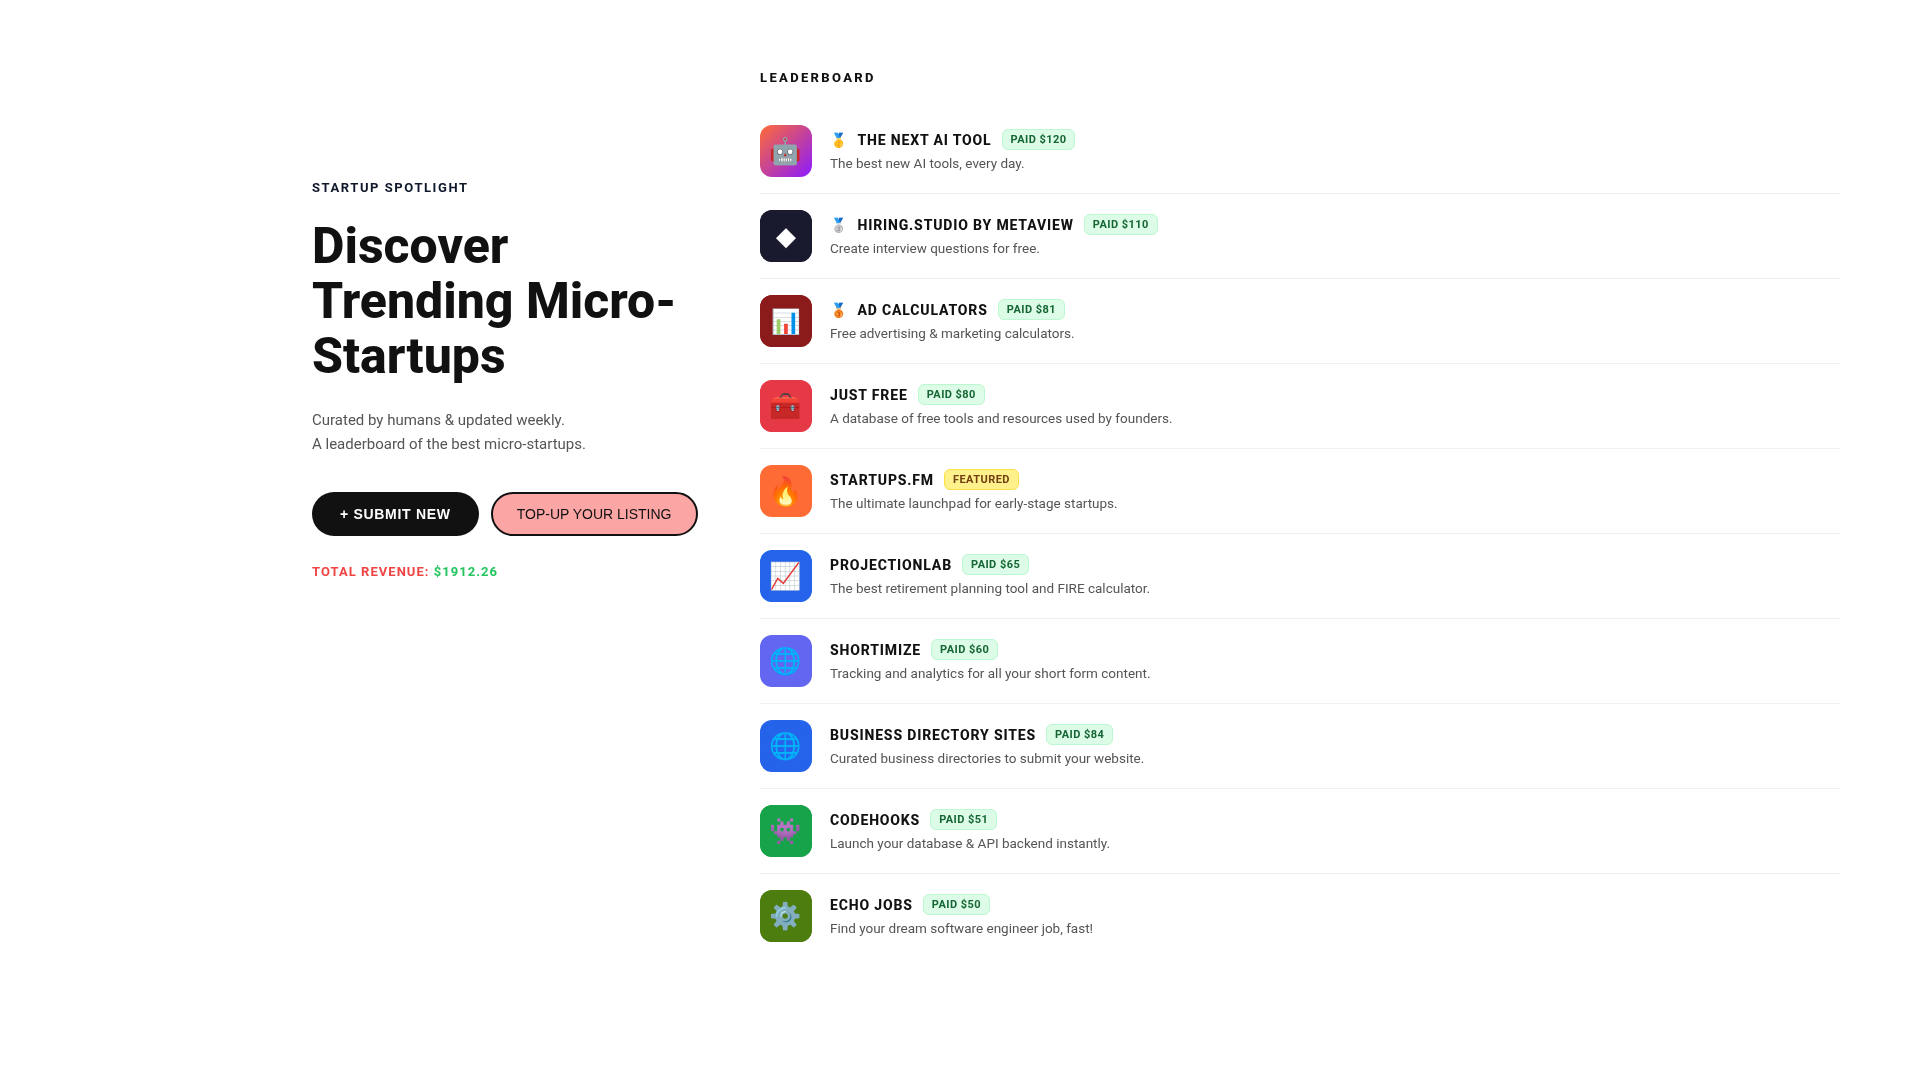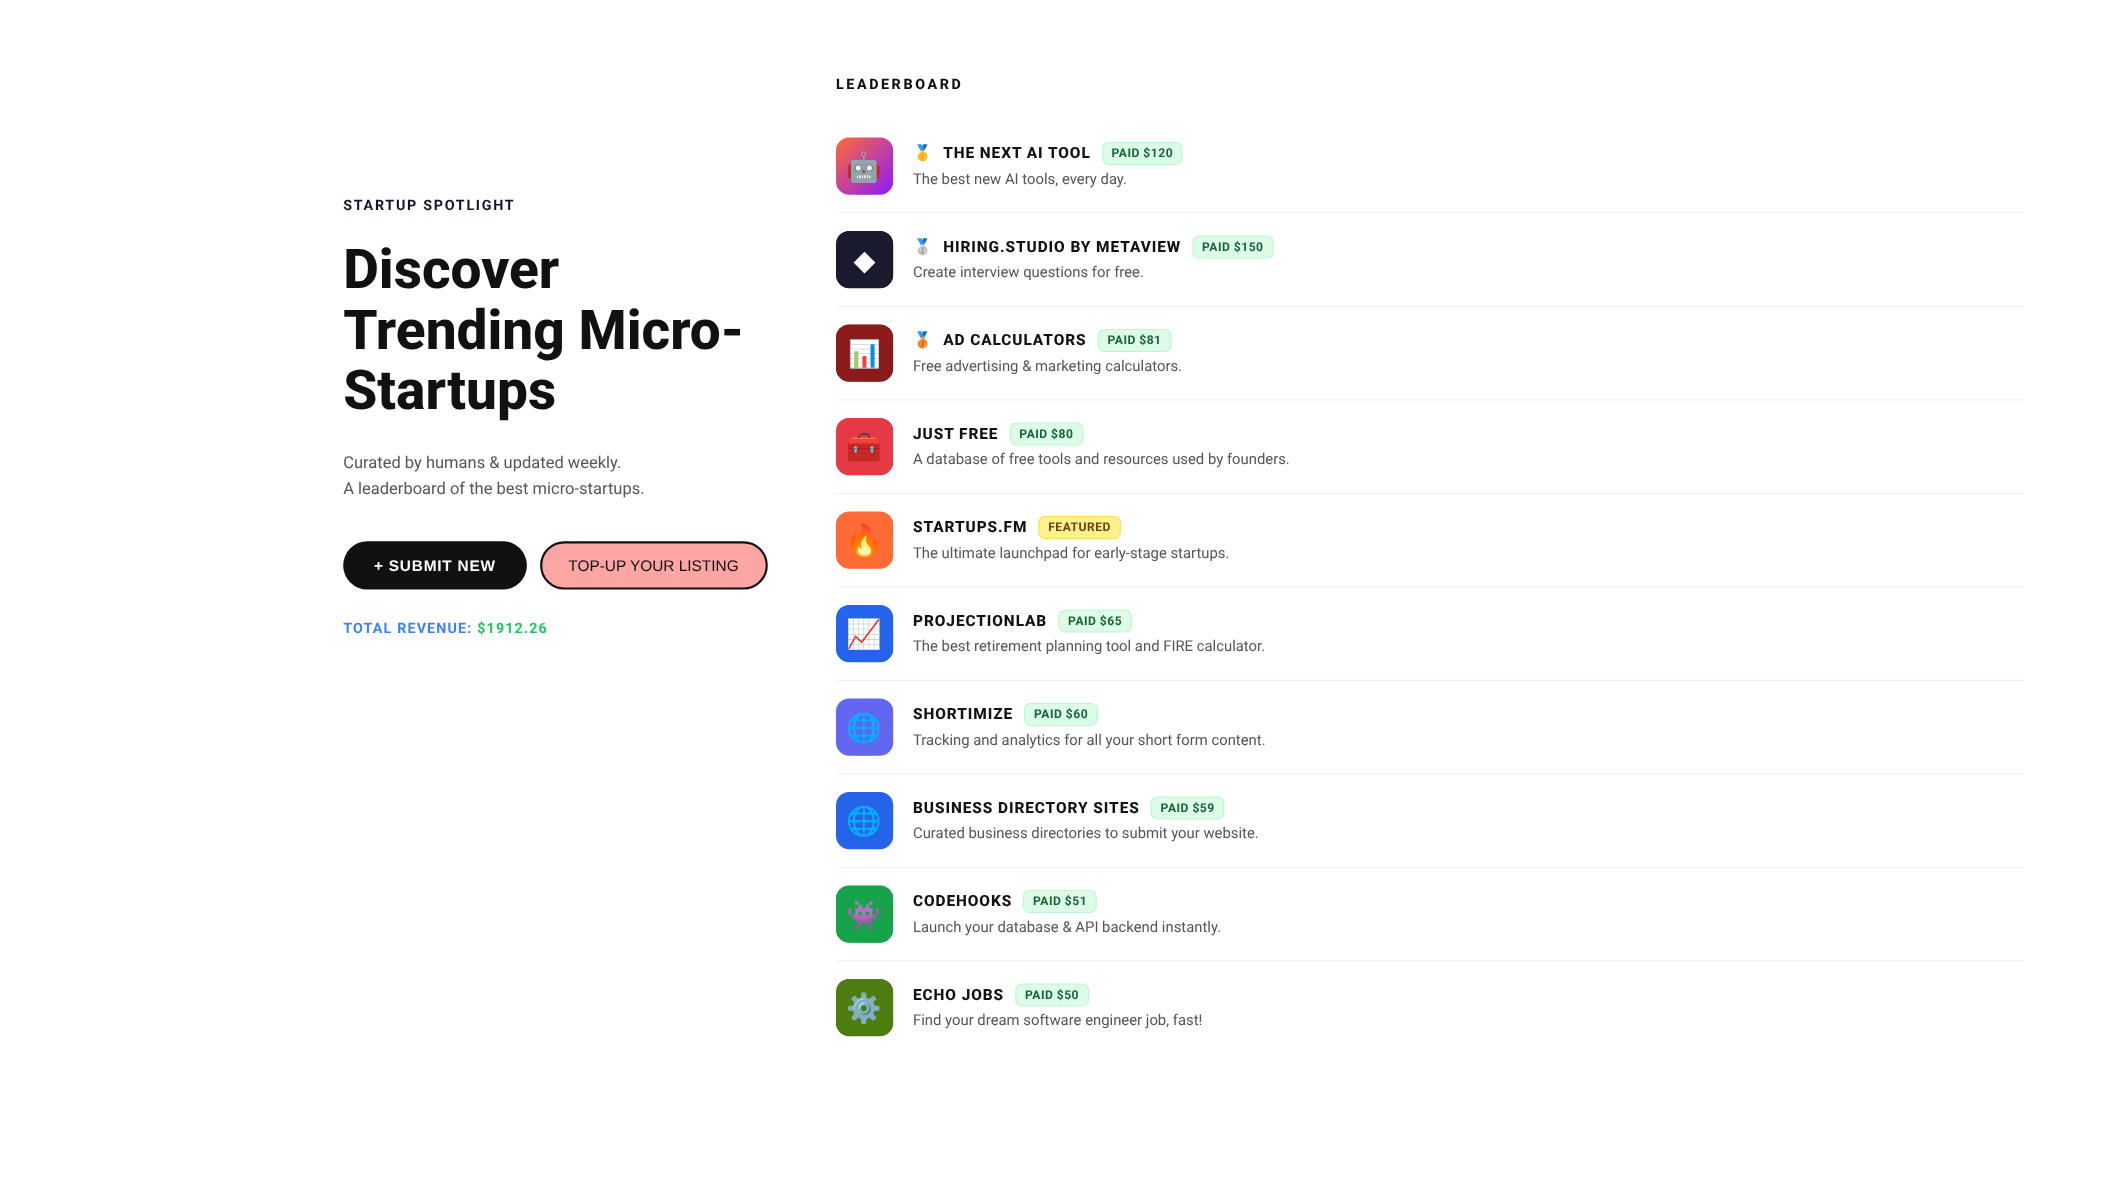--- a/index.html
+++ b/index.html
@@ -82,21 +82,21 @@
 
     .total-revenue {
       font-size: 13px;
       font-weight: 700;
       letter-spacing: 0.08em;
       text-transform: uppercase;
       color: #111;
     }
 
     .total-revenue span {
-      color: #3b82f6;
+      color: #ef4444;
     }
 
     
     .right-panel {
       flex: 1;
       padding: 70px 80px 60px 0px;
     }
 
     .leaderboard-title {
       font-size: 13px;
@@ -251,21 +251,21 @@
       <div class="item-logo logo-hiring">
         <svg width="52" height="52" viewBox="0 0 52 52">
             <rect width="52" height="52" rx="12" fill="#1a1a2e"></rect>
             <text x="50%" y="55%" dominant-baseline="middle" text-anchor="middle" font-size="26" fill="white">◆</text>
           </svg>
       </div>
       <div class="item-content">
         <div class="item-title-row">
           <span class="rank-emoji">🥈</span>
           <span class="item-name">HIRING.STUDIO BY METAVIEW</span>
-          <span class="badge badge-paid">PAID $150</span>
+          <span class="badge badge-paid">PAID $110</span>
         </div>
         <div class="item-desc">Create interview questions for free.</div>
       </div>
     </div>
       <div class="leaderboard-item">
       <div class="item-logo logo-adcalc">
         <svg width="52" height="52" viewBox="0 0 52 52">
             <rect width="52" height="52" rx="12" fill="#8b1a1a"></rect>
             <text x="50%" y="55%" dominant-baseline="middle" text-anchor="middle" font-size="24">📊</text>
           </svg>
@@ -347,21 +347,21 @@
       <div class="item-logo logo-bizdir">
         <svg width="52" height="52" viewBox="0 0 52 52">
             <rect width="52" height="52" rx="26" fill="#2563eb"></rect>
             <text x="50%" y="55%" dominant-baseline="middle" text-anchor="middle" font-size="26">🌐</text>
           </svg>
       </div>
       <div class="item-content">
         <div class="item-title-row">
 
           <span class="item-name">BUSINESS DIRECTORY SITES</span>
-          <span class="badge badge-paid">PAID $59</span>
+          <span class="badge badge-paid">PAID $84</span>
         </div>
         <div class="item-desc">Curated business directories to submit your website.</div>
       </div>
     </div>
       <div class="leaderboard-item">
       <div class="item-logo logo-codehooks">
         <svg width="52" height="52" viewBox="0 0 52 52">
             <rect width="52" height="52" rx="12" fill="#16a34a"></rect>
             <text x="50%" y="55%" dominant-baseline="middle" text-anchor="middle" font-size="26">👾</text>
           </svg>

